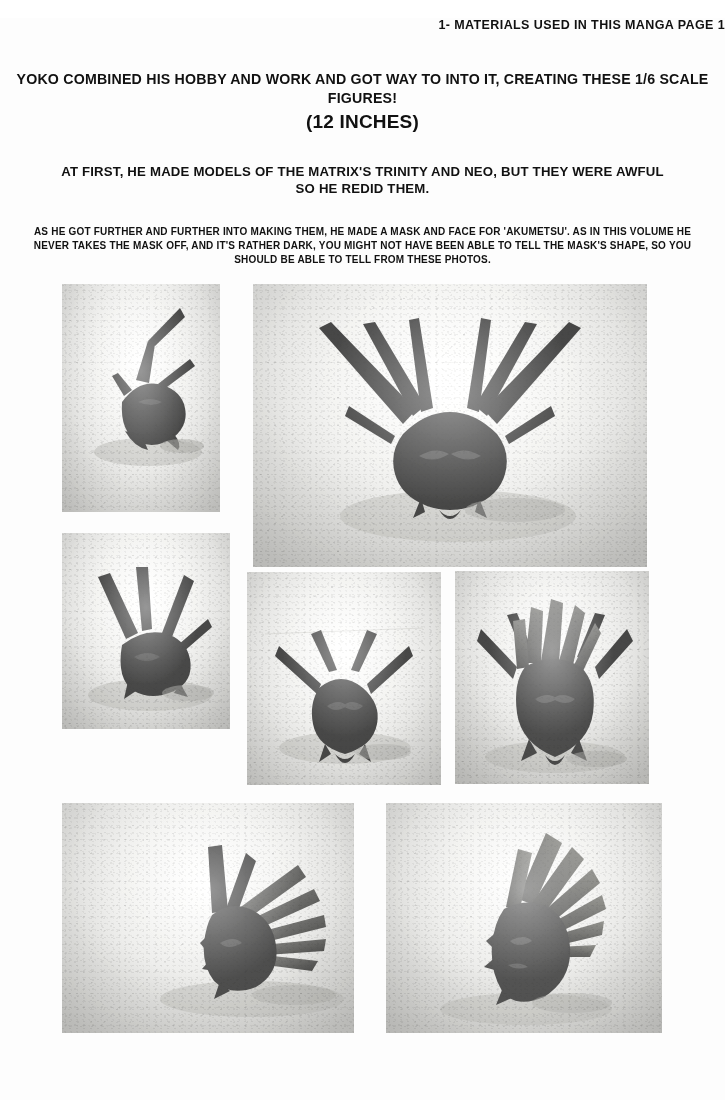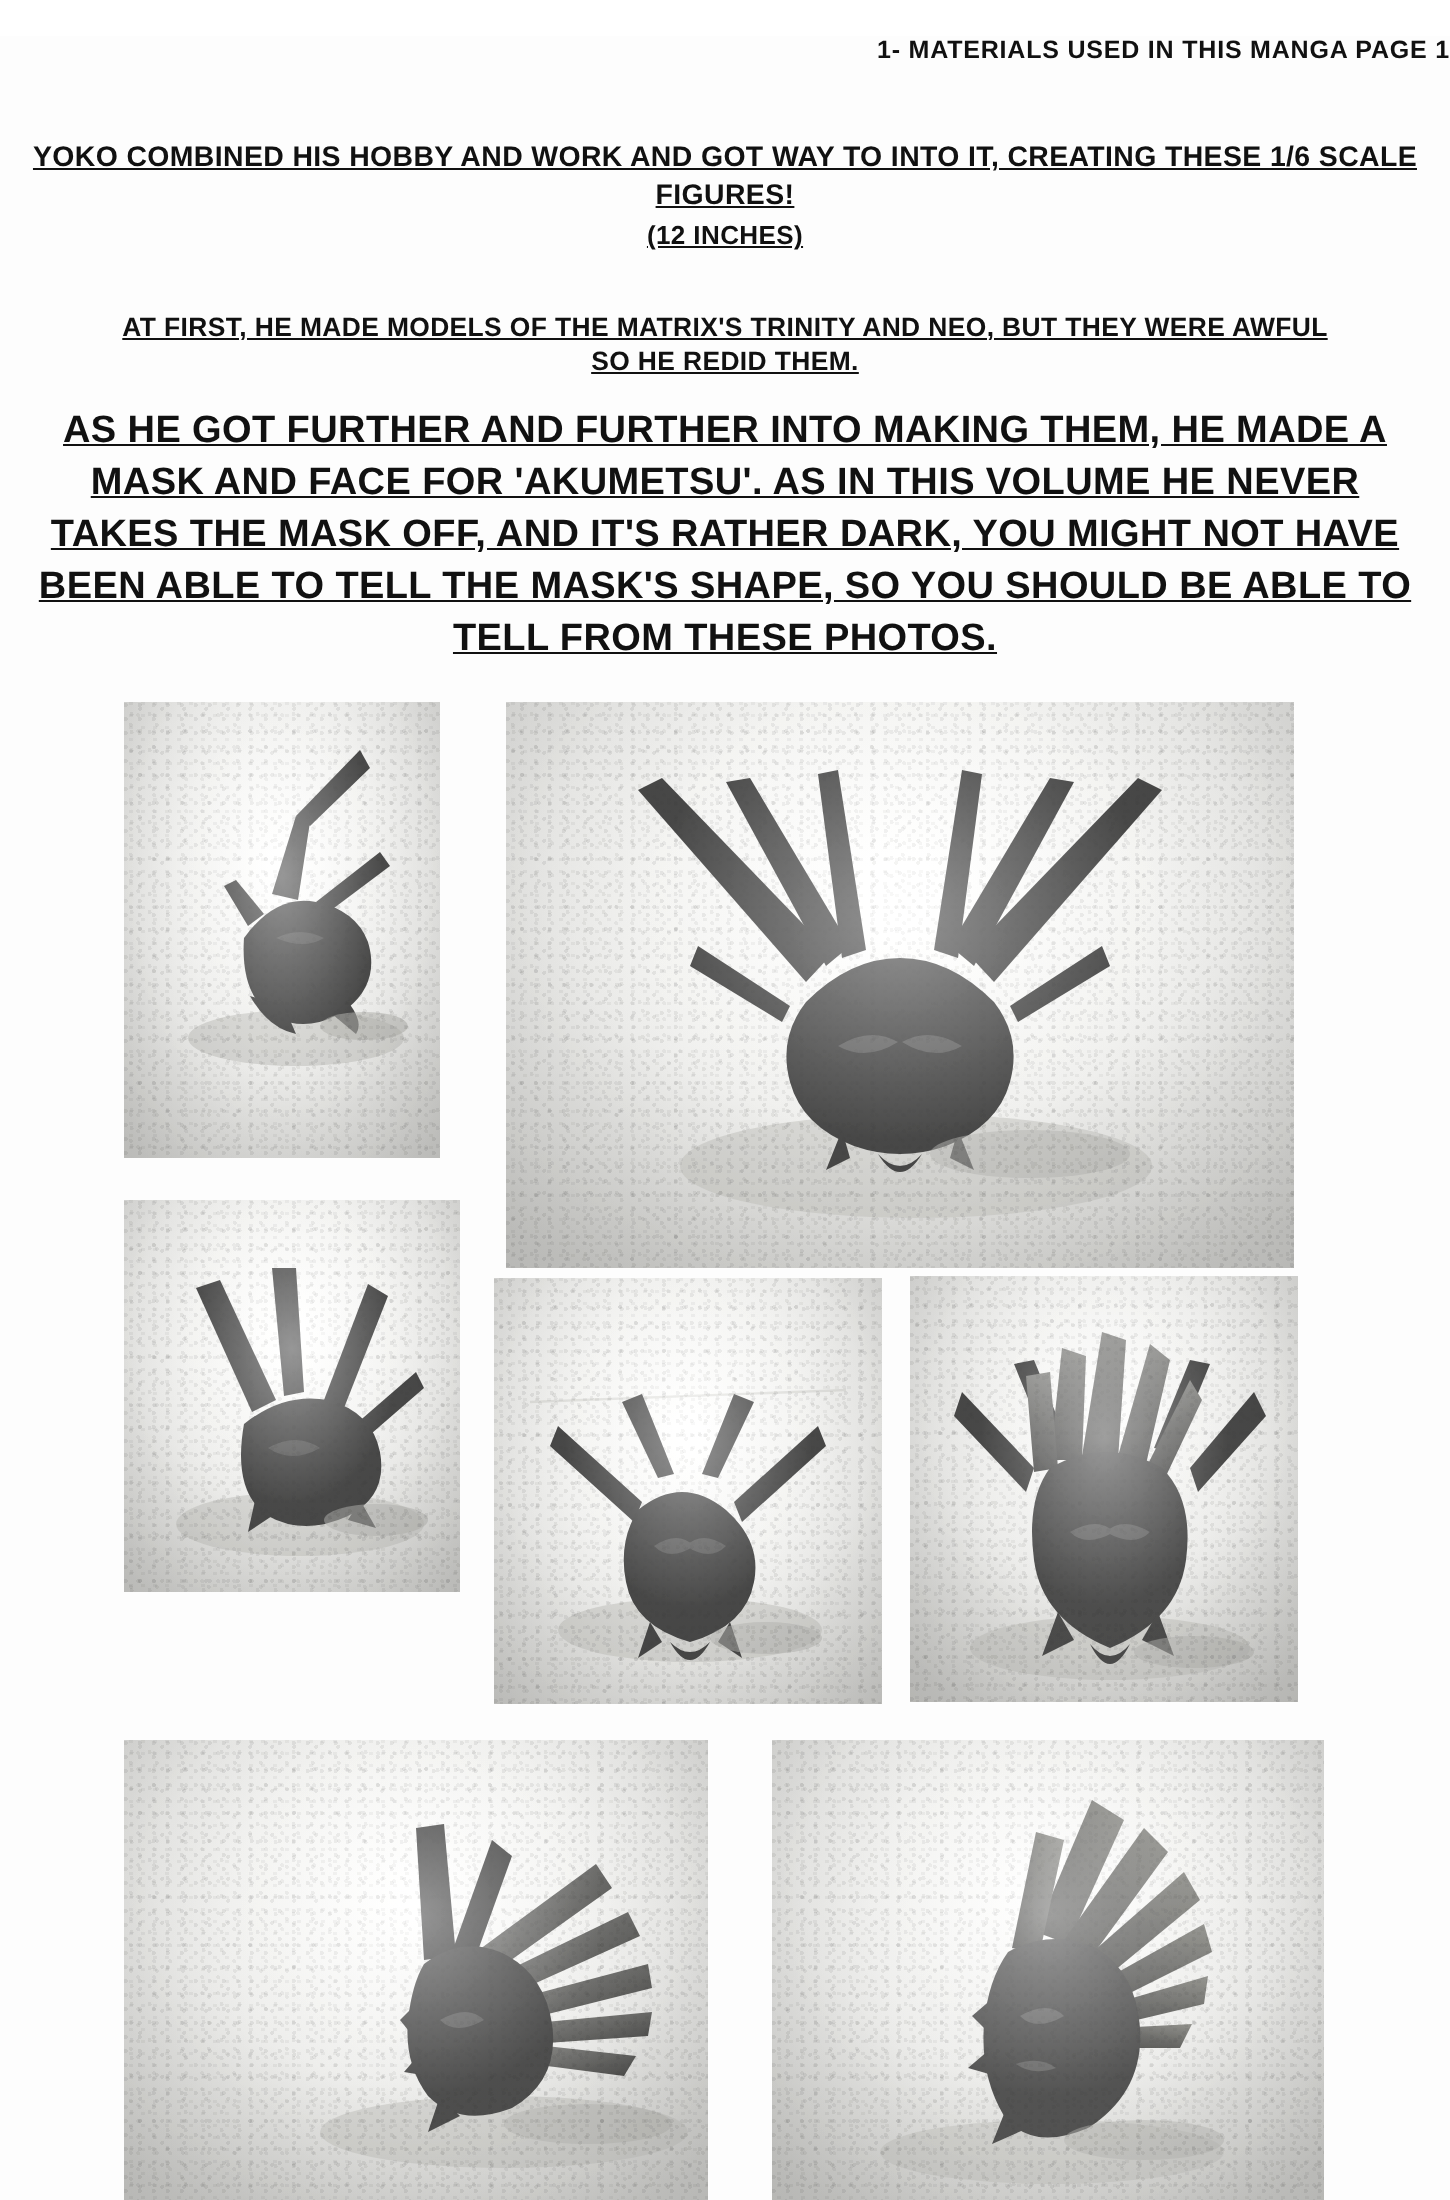--- a/index.html
+++ b/index.html
@@ -31,39 +31,38 @@
     margin: 18px 0 0 0;
     text-transform: uppercase;
   }
   .para {
     text-align: center;
     font-weight: bold;
     text-transform: uppercase;
     letter-spacing: 0.2px;
     line-height: 1.32;
     padding: 0 14px;
-    text-decoration: underline;
   }
   .para-1 {
     font-size: 14.2px;
     margin-top: 38px;
   }
   .para-1 .sub {
     display: block;
-    font-size: 13px;
+    font-size: 19px;
     margin-top: 2px;
   }
   .para-2 {
     font-size: 13.2px;
     margin-top: 28px;
     padding: 0 57px;
   }
   .para-3 {
-    font-size: 19px;
-    margin-top: 14px;
+    font-size: 10px;
+    margin-top: 28px;
     padding: 0 16px;
     line-height: 1.36;
   }
 
   
   .photos {
     position: relative;
     margin-top: 18px;
     height: 800px;
   }

